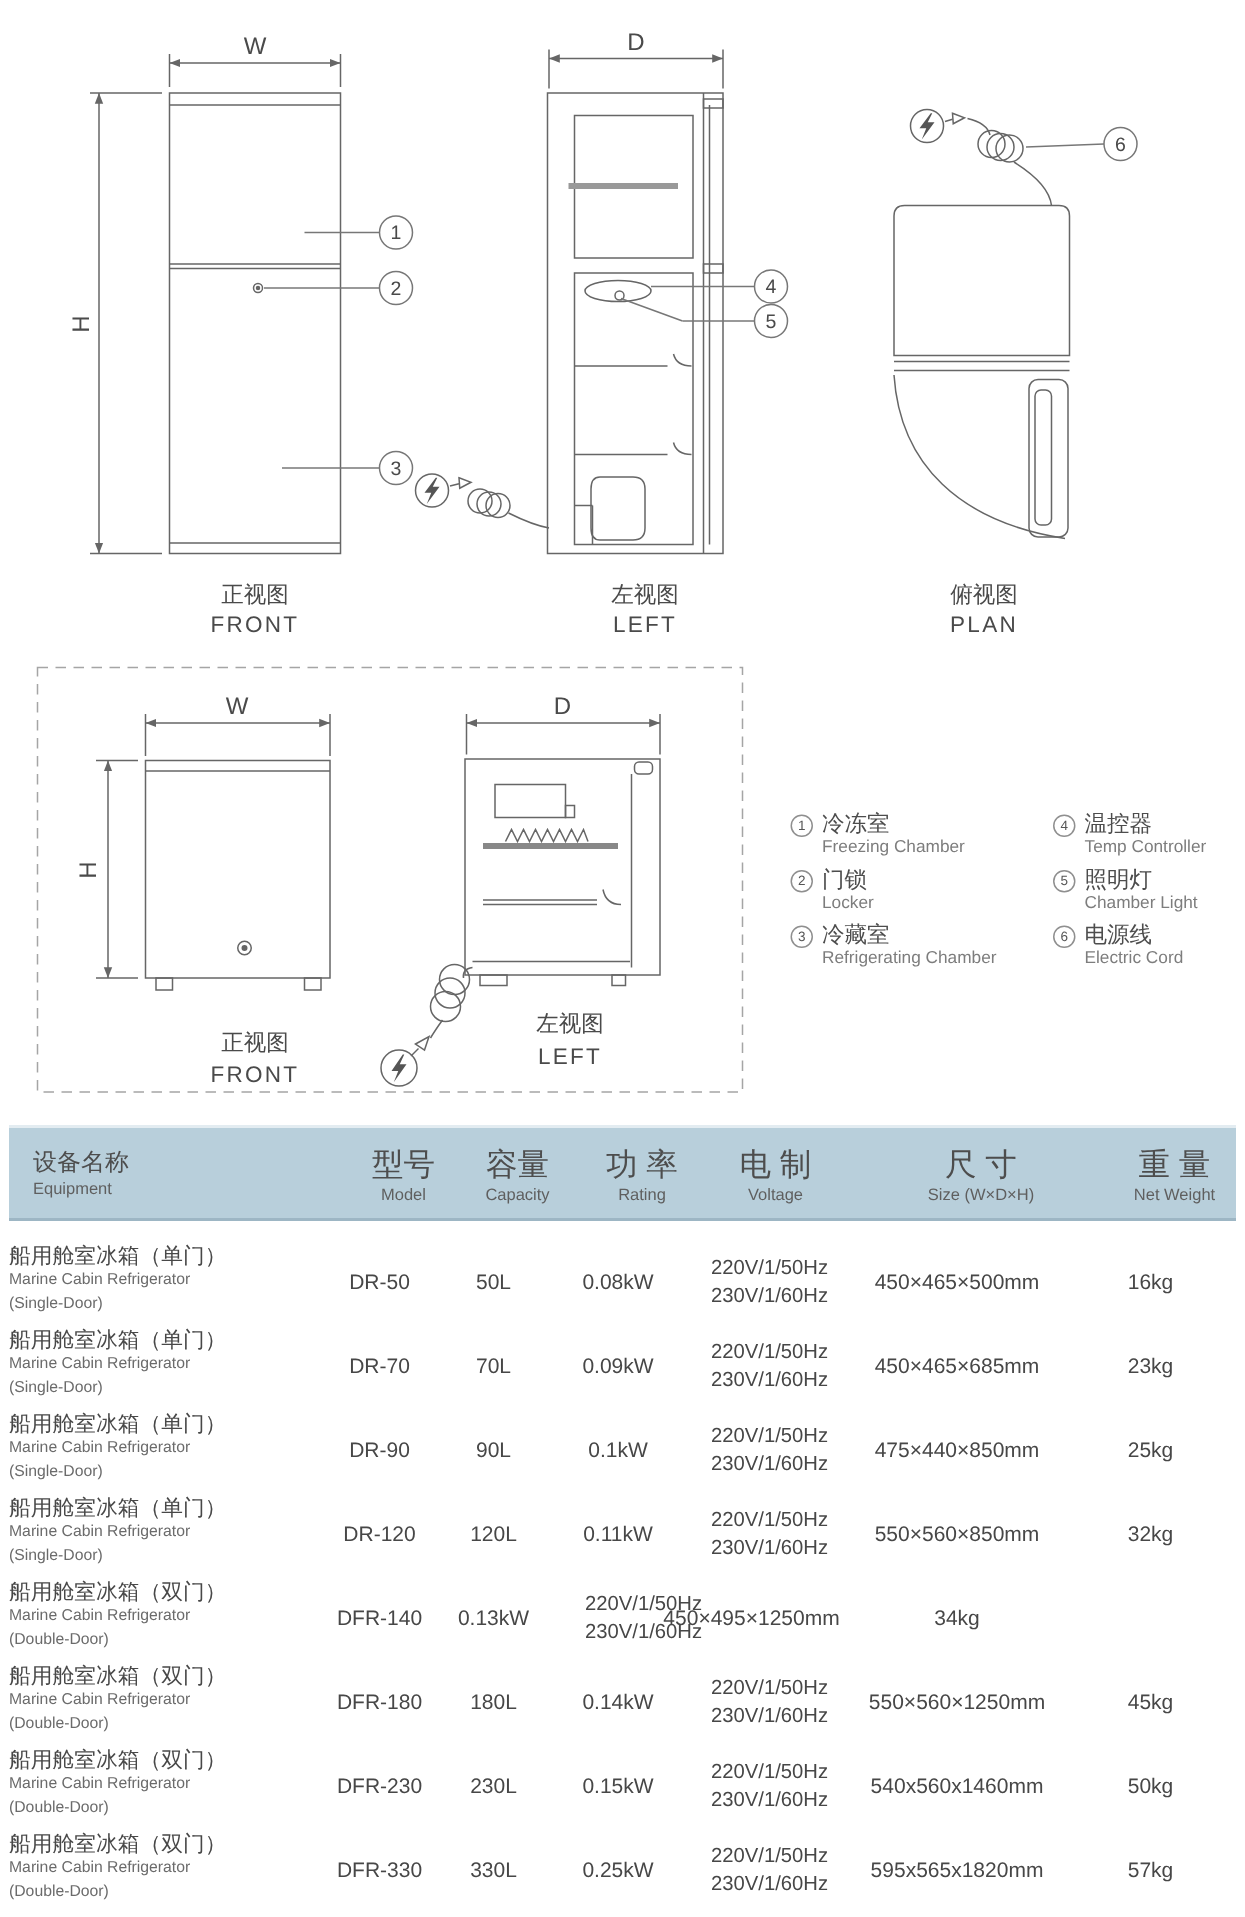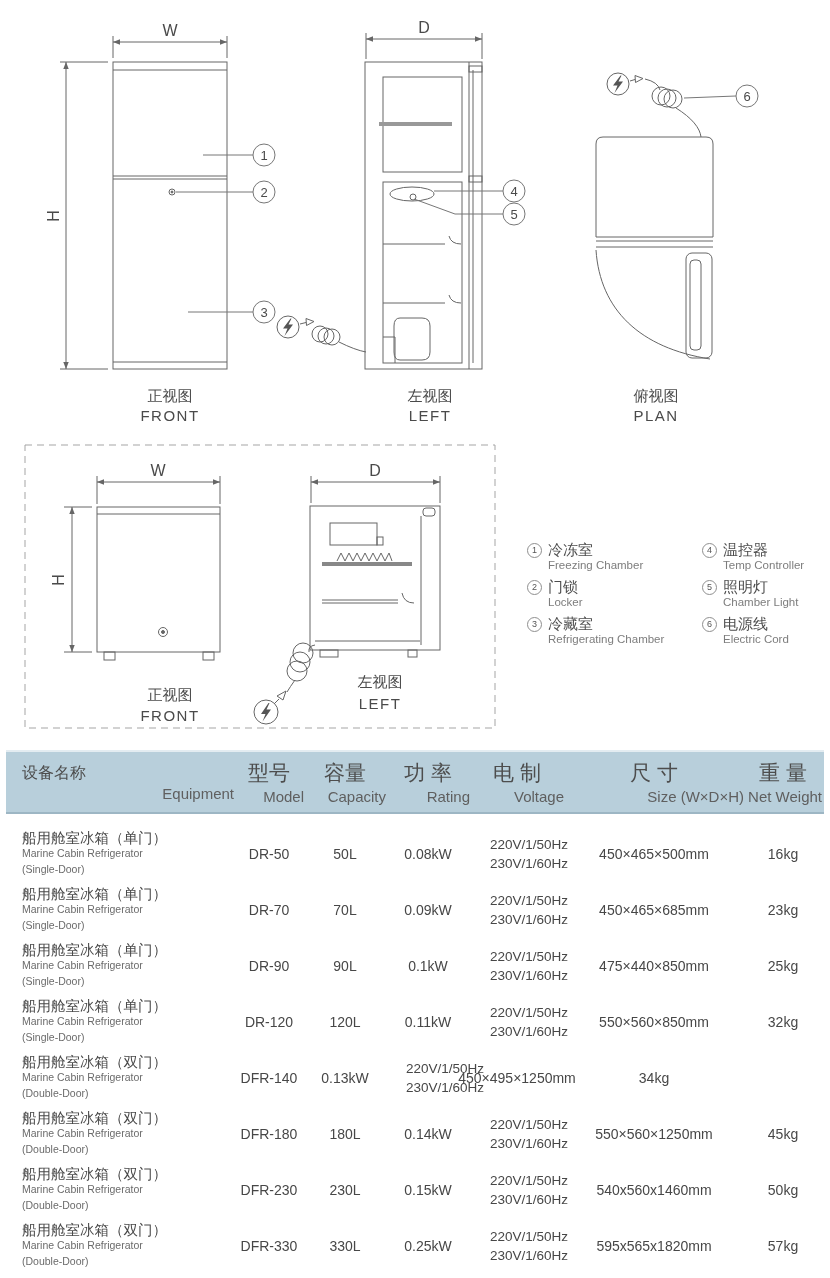--- a/index.html
+++ b/index.html
@@ -24,24 +24,24 @@
   
   .spec-table{position:absolute;left:0;top:750px;width:830px;}
   .thead{margin:0 6px;background:#b8cfdb;height:64px;display:grid;
          grid-template-columns:212px 70px 82px 84px 94px 180px 78px;
          padding-left:16px;align-items:center;
          border-top:2px solid #e3ecf1;border-bottom:2px solid #9db6c4;box-sizing:border-box;}
   .hc{text-align:center;}
   .hc.first{text-align:left;}
   .h-zh{font-size:21px;color:#4d4d4d;}
   .h-zh.big{font-size:16px;}
-  .h-en{font-size:15px;color:#5f5f5f;margin-top:1px;text-align:right;}
+  .h-en{font-size:11px;color:#5f5f5f;margin-top:1px;}
   .tbody{margin-top:12px;}
   .trow{height:56px;display:grid;grid-template-columns:212px 70px 82px 84px 94px 180px 78px;
-        padding-left:22px;box-sizing:border-box;}
+        padding-left:6px;box-sizing:border-box;}
   .equip{padding-top:4px;}
   .eq-zh{font-size:14.5px;color:#484848;line-height:17px;}
   .eq-en{font-size:10.5px;color:#6b6b6b;line-height:12px;}
   .eq-door{font-size:10.5px;color:#6b6b6b;line-height:12px;margin-top:4px;}
   .cellc{display:flex;align-items:center;justify-content:center;
          font-size:14px;color:#474747;}
   .volt{display:flex;flex-direction:column;justify-content:center;
         font-size:13.5px;color:#474747;line-height:19px;padding-left:20px;}
 </style>
 </head>

